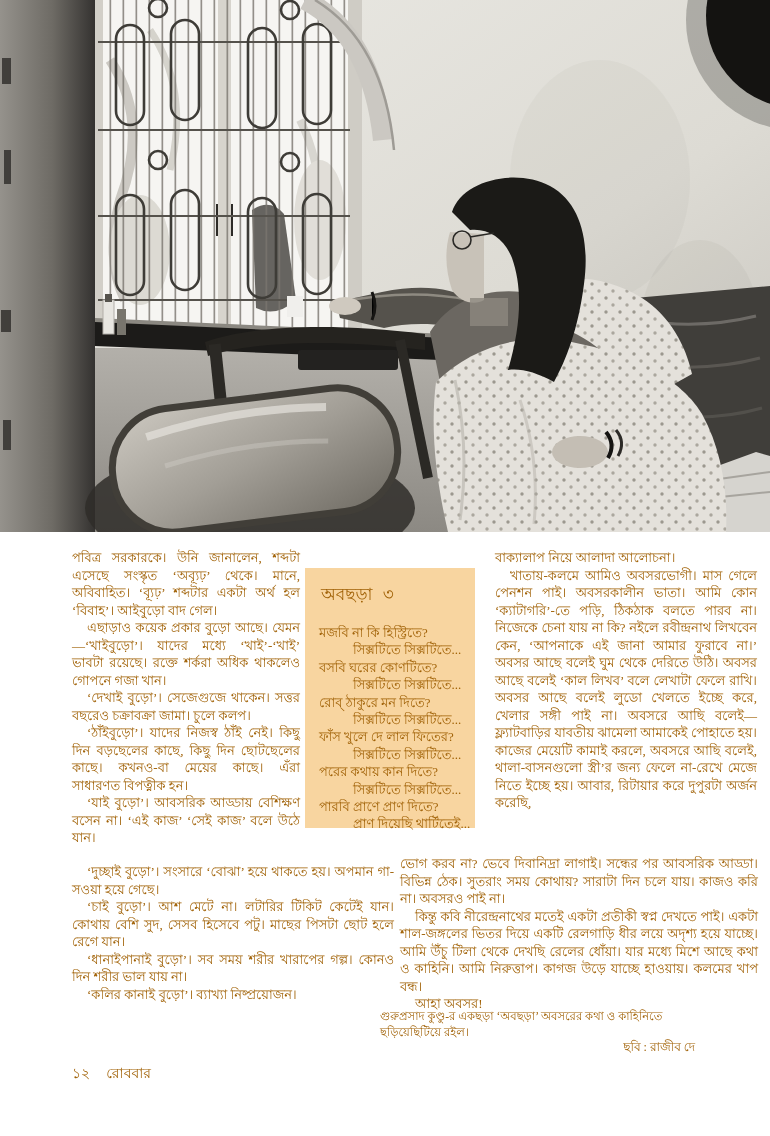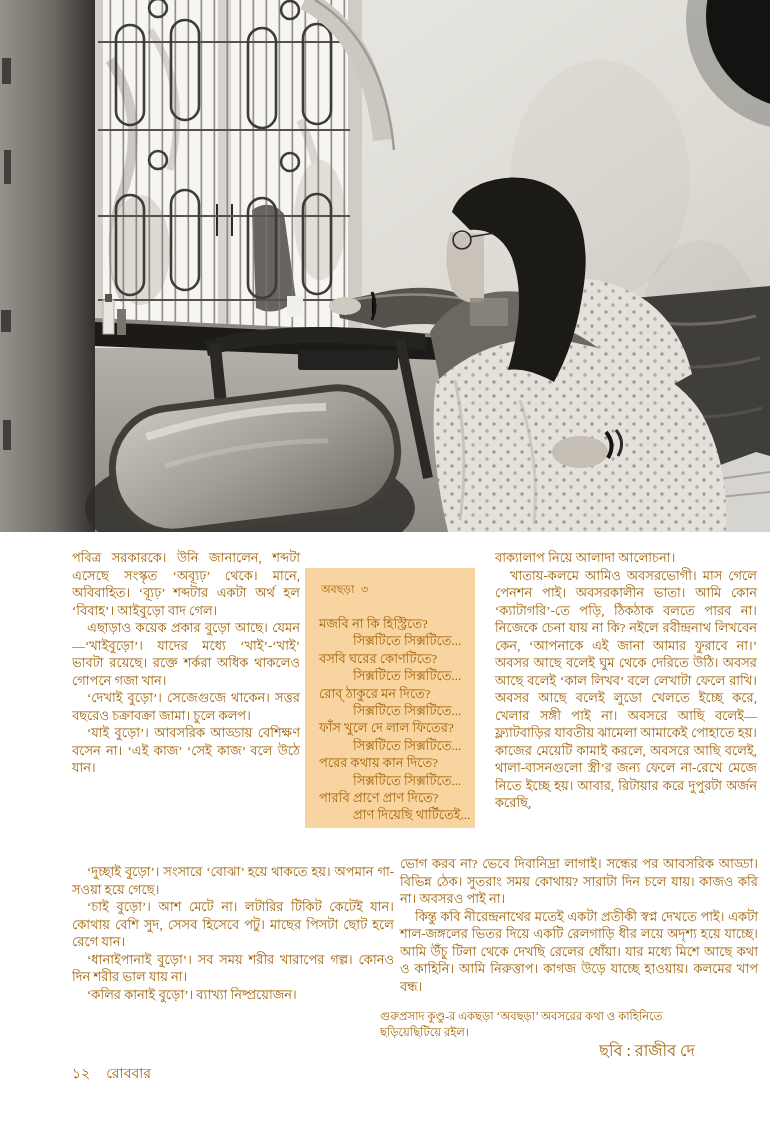--- a/index.html
+++ b/index.html
@@ -9,27 +9,27 @@
   .tb{position:absolute;font-size:13px;line-height:17.5px;text-align:justify;}
   .tb p{margin:0;}
   .tb p + p{text-indent:15px;}
   .tb.indent-all p{text-indent:15px;}
   .col-left-top{left:72px;top:549px;width:228px;}
   .col-left-bottom{left:72px;top:863px;width:322px;}
   .col-right-top{left:495px;top:549px;width:262px;}
   .col-right-bottom{left:400px;top:855px;width:358px;}
   .poem-box{position:absolute;left:305px;top:568px;width:170px;height:260px;
             box-sizing:border-box;padding:13px 8px 0 14px;background:#f8d5a0;}
-  .poem-title{font-size:11px;margin:0 0 15px 2px;font-family:Liberation Mono, monospace;}
+  .poem-title{font-size:17px;margin:0 0 15px 2px;font-family:Liberation Mono, monospace;}
   .poem-line{font-size:13px;line-height:17.4px;white-space:nowrap;}
   .poem-line:nth-child(even){padding-left:34px;}
   .colophon{position:absolute;left:380px;top:1008px;width:345px;
             font-size:11.5px;line-height:16px;text-align:left;}
   .photo-credit{position:absolute;left:495px;top:1038px;width:200px;
-                text-align:right;font-size:16px;}
+                text-align:right;font-size:12px;}
   .footer{position:absolute;left:72px;top:1062px;font-size:14px;}
   .footer .mag{margin-left:16px;}
 </style>
 </head>
 <body>
 
 <div class="page">
 
   <div class="photo">
     <svg width="770" height="532" viewBox="0 0 770 532">
@@ -199,20 +199,21 @@
         <circle cx="796" cy="20" r="110" fill="#141311" opacity="0.25"></circle>
         <circle cx="798" cy="16" r="92" fill="#141311"></circle>
       </g>
     </svg>
   </div>
 
   <div class="tb col-left-top">
       <p>পবিত্র সরকারকে। উনি জানালেন, শব্দটা এসেছে সংস্কৃত ‘অব্যূঢ়’ থেকে। মানে, অবিবাহিত। ‘ব্যূঢ়’ শব্দটার একটা অর্থ হল ‘বিবাহ’। আইবুড়ো বাদ গেল।</p>
       <p>এছাড়াও কয়েক প্রকার বুড়ো আছে। যেমন—‘খাইবুড়ো’। যাদের মধ্যে ‘খাই’-‘খাই’ ভাবটা রয়েছে। রক্তে শর্করা অধিক থাকলেও গোপনে গজা খান।</p>
       <p>‘দেখাই বুড়ো’। সেজেগুজে থাকেন। সত্তর বছরেও চক্রাবক্রা জামা। চুলে কলপ।</p>
+      <p>‘ঠাঁইবুড়ো’। যাদের নিজস্ব ঠাঁই নেই। কিছু দিন বড়ছেলের কাছে, কিছু দিন ছোটছেলের কাছে। কখনও-বা মেয়ের কাছে। এঁরা সাধারণত বিপত্নীক হন।</p>
       <p>‘যাই বুড়ো’। আবসরিক আড্ডায় বেশিক্ষণ বসেন না। ‘এই কাজ’ ‘সেই কাজ’ বলে উঠে যান।</p>
     </div>
 
   <div class="tb col-left-bottom indent-all">
       <p>‘দুচ্ছাই বুড়ো’। সংসারে ‘বোঝা’ হয়ে থাকতে হয়। অপমান গা-সওয়া হয়ে গেছে।</p>
       <p>‘চাই বুড়ো’। আশ মেটে না। লটারির টিকিট কেটেই যান। কোথায় বেশি সুদ, সেসব হিসেবে পটু। মাছের পিসটা ছোট হলে রেগে যান।</p>
       <p>‘ধানাইপানাই বুড়ো’। সব সময় শরীর খারাপের গল্প। কোনও দিন শরীর ভাল যায় না।</p>
       <p>‘কলির কানাই বুড়ো’। ব্যাখ্যা নিষ্প্রয়োজন।</p>
     </div>
 
@@ -235,20 +236,21 @@
   </div>
 
   <div class="tb col-right-top">
       <p>বাক্যালাপ নিয়ে আলাদা আলোচনা।</p>
       <p>খাতায়-কলমে আমিও অবসরভোগী। মাস গেলে পেনশন পাই। অবসরকালীন ভাতা। আমি কোন ‘ক্যাটাগরি’-তে পড়ি, ঠিকঠাক বলতে পারব না। নিজেকে চেনা যায় না কি? নইলে রবীন্দ্রনাথ লিখবেন কেন, ‘আপনাকে এই জানা আমার ফুরাবে না।’ অবসর আছে বলেই ঘুম থেকে দেরিতে উঠি। অবসর আছে বলেই ‘কাল লিখব’ বলে লেখাটা ফেলে রাখি। অবসর আছে বলেই লুডো খেলতে ইচ্ছে করে, খেলার সঙ্গী পাই না। অবসরে আছি বলেই—ফ্ল্যাটবাড়ির যাবতীয় ঝামেলা আমাকেই পোহাতে হয়। কাজের মেয়েটি কামাই করলে, অবসরে আছি বলেই, থালা-বাসনগুলো স্ত্রী’র জন্য ফেলে না-রেখে মেজে নিতে ইচ্ছে হয়। আবার, রিটায়ার করে দুপুরটা অর্জন করেছি,</p>
     </div>
 
   <div class="tb col-right-bottom">
       <p>ভোগ করব না? ভেবে দিবানিদ্রা লাগাই। সন্ধের পর আবসরিক আড্ডা। বিভিন্ন ঠেক। সুতরাং সময় কোথায়? সারাটা দিন চলে যায়। কাজও করি না। অবসরও পাই না।</p>
       <p>কিন্তু কবি নীরেন্দ্রনাথের মতেই একটা প্রতীকী স্বপ্ন দেখতে পাই। একটা শাল-জঙ্গলের ভিতর দিয়ে একটি রেলগাড়ি ধীর লয়ে অদৃশ্য হয়ে যাচ্ছে। আমি উঁচু টিলা থেকে দেখছি রেলের ধোঁয়া। যার মধ্যে মিশে আছে কথা ও কাহিনি। আমি নিরুত্তাপ। কাগজ উড়ে যাচ্ছে হাওয়ায়। কলমের খাপ বন্ধ।</p>
+      <p>আহা অবসর!</p>
     </div>
 
   <div class="colophon">গুরুপ্রসাদ কুণ্ডু-র একছড়া ‘অবছড়া’ অবসরের কথা ও কাহিনিতে ছড়িয়েছিটিয়ে রইল।</div>
 
   <div class="photo-credit">ছবি : রাজীব দে</div>
 
   <div class="footer">
     <span>১২</span><span class="mag">রোববার</span>
   </div>
 

